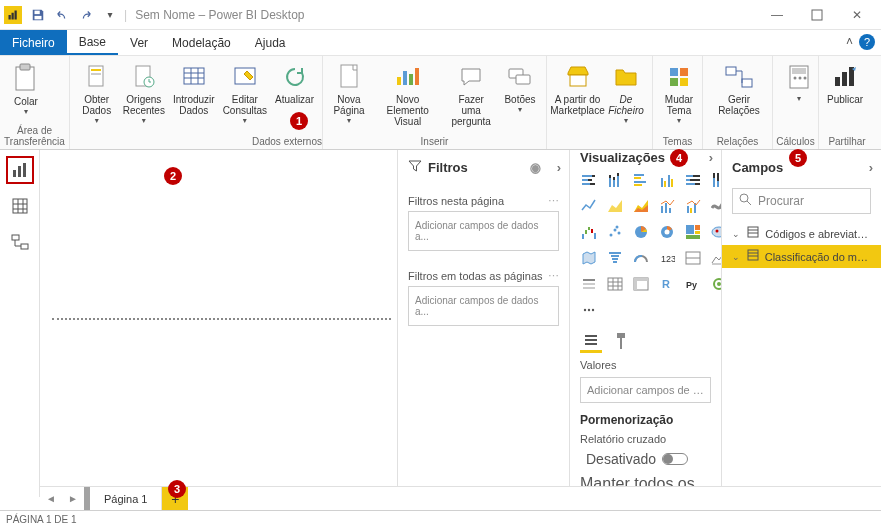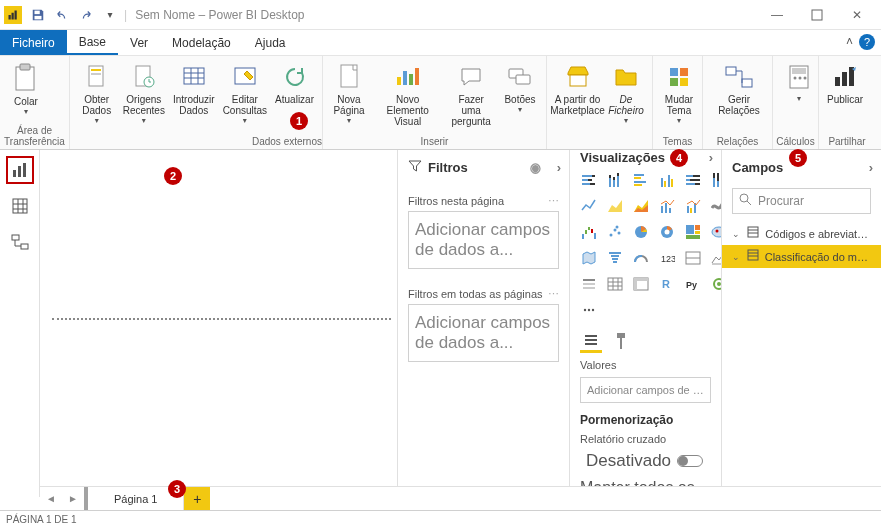--- a/index.html
+++ b/index.html
@@ -42,49 +42,49 @@
 
 .panel { border-left: 1px solid #e0e0e0; display: flex; flex-direction: column; background: #fff; }
 .panel-header { height: 34px; display: flex; align-items: center; padding: 0 10px; font-weight: 600; font-size: 13px; color: #333; position: relative; }
 .panel-header .chev-r { position: absolute; right: 8px; color: #777; cursor: pointer; }
 .panel-header .eye { position: absolute; right: 28px; color: #999; font-size: 13px; }
 
 .filters-panel { width: 172px; }
 .filters-panel .ficon { margin-right: 6px; color: #555; }
 .filters-body { padding: 4px 10px; font-size: 11px; color: #555; }
 .filters-body .flabel { display: flex; justify-content: space-between; align-items: center; margin: 6px 0 4px; }
-.filters-body .drop { border: 1px solid #d0d0d0; padding: 8px 6px; color: #888; font-size: 17px; margin-bottom: 18px; }
+.filters-body .drop { border: 1px solid #d0d0d0; padding: 8px 6px; color: #888; font-size: 10px; margin-bottom: 18px; }
 
 .viz-panel { width: 152px; }
 .viz-body { padding: 6px 10px; }
 .viz-grid { display: grid; grid-template-columns: repeat(6, 18px); gap: 8px; }
 .viz-grid .viz { width: 18px; height: 18px; display: flex; align-items: center; justify-content: center; cursor: pointer; }
 .viz-grid .viz .ci { width: 16px; height: 16px; }
 .viz-toolbar { display: flex; gap: 8px; margin-top: 10px; }
 .viz-toolbar .vt { width: 22px; height: 24px; display:flex; align-items:center; justify-content:center; cursor:pointer; }
 .viz-toolbar .vt.active { border-bottom: 3px solid #f2c811; }
 .viz-section-title { font-size: 11px; color: #555; margin: 6px 0; }
 .viz-dropfield { border: 1px solid #d0d0d0; padding: 6px; font-size: 11px; color: #888; white-space: nowrap; overflow: hidden; text-overflow: ellipsis; }
 .drill-title { font-weight: 600; font-size: 12px; color: #333; margin: 10px 0 6px; }
 .cross { font-size: 11px; color: #555; margin-bottom: 6px;}
-.toggle-row { display: flex; align-items: center; gap: 6px; font-size: 17px; color: #555; padding-left:6px;}
+.toggle-row { display: flex; align-items: center; gap: 6px; font-size: 14px; color: #555; padding-left:6px;}
 .toggle { width: 26px; height: 12px; border: 1px solid #888; border-radius: 7px; position: relative; }
 .toggle .knob { width: 10px; height: 10px; border-radius: 50%; background: #888; position: absolute; left: 0; top: 0; }
 .keep { font-size: 16px; color: #555; margin-top: 8px;}
 
 .fields-panel { width: 160px; }
 .search-box { margin: 4px 10px 8px; border: 1px solid #d0d0d0; height: 26px; display: flex; align-items: center; padding: 0 6px; color: #888; font-size: 12px; gap:6px;}
 .field-item { display: flex; align-items: center; padding: 4px 10px; font-size: 11px; color: #444; gap: 6px; cursor: pointer; white-space: nowrap; overflow: hidden; }
 .field-item .tw { font-size: 9px; color: #666; width: 10px; }
 .field-item .tbl { font-size: 13px; color: #555; }
 .field-item.hl { background: #f2c811; }
 
 .pagetabs { position: absolute; left: 40px; right: 0; bottom: 18px; height: 24px; display: flex; align-items: center; border-top: 1px solid #e0e0e0; background:#fff; }
 .pagetabs .navbtn { width: 22px; height: 22px; display:flex; align-items:center; justify-content:center; color:#888; cursor:pointer; font-size:10px; }
-.pagetabs .tab { padding: 0 26px; height: 100%; display:flex; align-items:center; font-size:11px; border-right:1px solid #e0e0e0; border-left:4px solid #a3a3a3; cursor:pointer; background:#fff;}
+.pagetabs .tab { padding: 0 14px; height: 100%; display:flex; align-items:center; font-size:11px; border-right:1px solid #e0e0e0; border-left:6px solid #a3a3a3; cursor:pointer; background:#fff;}
 .pagetabs .add { width: 26px; height: 100%; display:flex; align-items:center; justify-content:center; background:#f2c811; cursor:pointer; font-size:14px; color:#333;}
 
 .statusbar { position: absolute; left: 0; right: 0; bottom: 0; height: 18px; border-top: 1px solid #d0d0d0; font-size: 10px; color: #666; display:flex; align-items:center; padding:0 6px;}
 </style>
 </head>
 <body>
 
 <div class="titlebar">
   <div class="app-icon">
     <svg viewBox="0 0 16 16">

